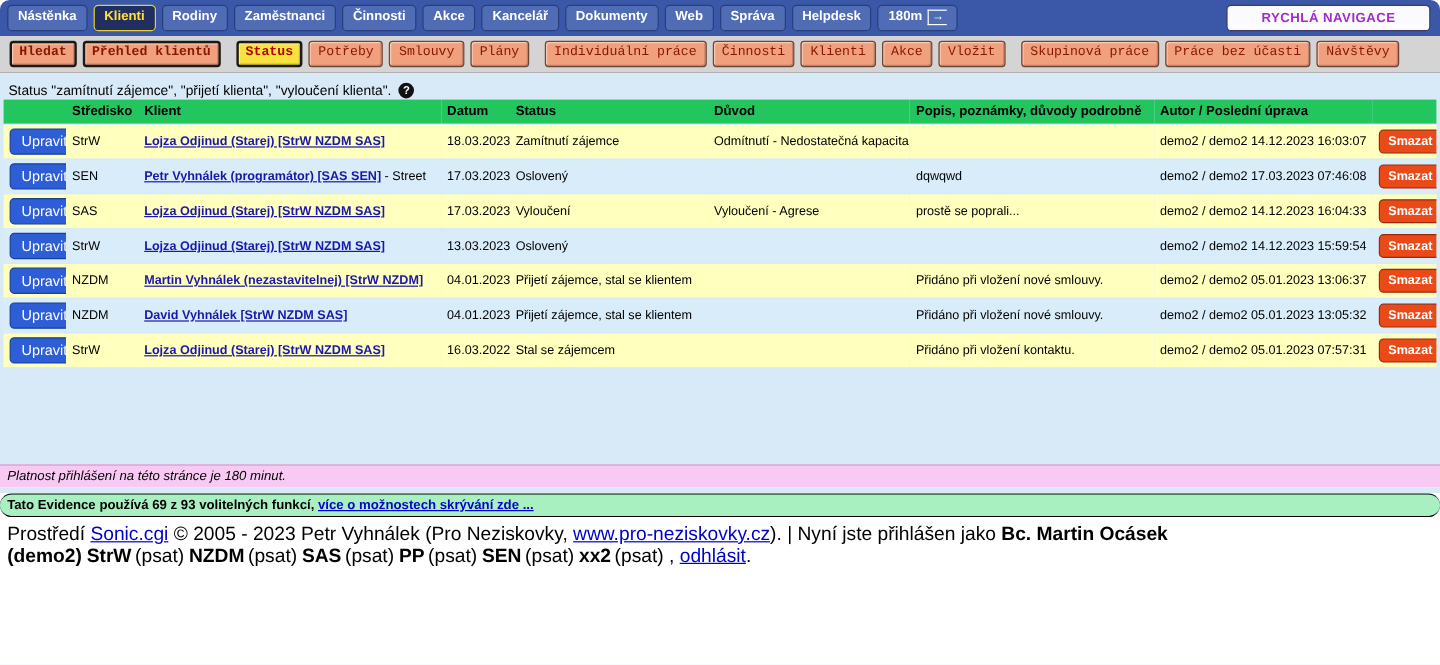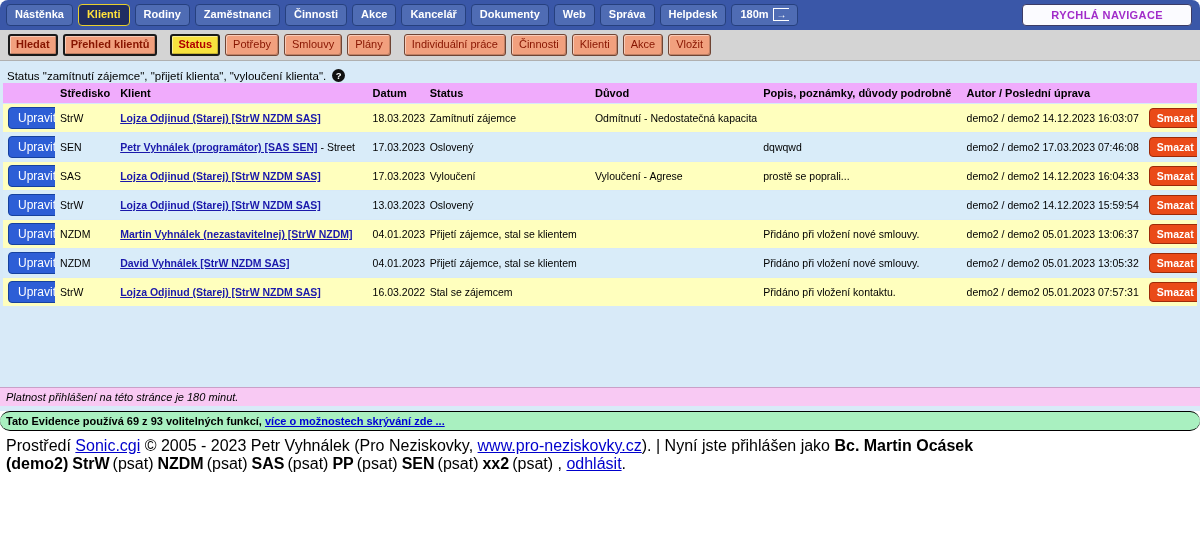--- a/index.html
+++ b/index.html
@@ -28,21 +28,21 @@
     font-size: 11px; font-weight: bold; letter-spacing: 0.4px; cursor: pointer;
     font-family: inherit;
   }
   
   .toolbar {
     background: #d4d4d4; display: flex; align-items: center; gap: 13px;
     padding: 5px 8px; height: 31px; border-bottom: 1px solid #b0b0b0;
   }
   .tb-group { display: flex; gap: 5px; }
   .tb-btn {
-    font-family: Liberation Sans, sans-serif; font-size: 11px; line-height: 1.2; padding: 3px 7px;
+    font-family: Liberation Mono, monospace; font-size: 11px; line-height: 1.2; padding: 3px 7px;
     border-radius: 3px; background: #f1a07e; color: #871500;
     border: 1px solid #6e4434; cursor: pointer; white-space: nowrap;
     box-shadow: inset 1px 1px 0 rgba(255,255,255,0.45), inset -1px -1px 0 rgba(0,0,0,0.2);
   }
   .tb-strong { border: 2px solid #1a1a1a; font-weight: bold; padding: 2px 6px; }
   .tb-active { background: #f8e23e; color: #b00000; border: 2px solid #1a1a1a; font-weight: bold; padding: 2px 6px; }
   .tb-white-strong { background: #fff; color: #000; border: 2px solid #1a1a1a; font-weight: bold; padding: 2px 6px; box-shadow: none; }
   .tb-white { background: #fff; color: #000; border: 1px solid #444; font-weight: bold; box-shadow: none; }
   
   .content { background: #d8eaf8; height: 326px; padding: 5px 3px 0 3px; }
@@ -53,21 +53,21 @@
     justify-content: center; cursor: pointer; flex: 0 0 auto;
   }
   .insert-btn {
     margin: 10px 0 8px 4px; background: #cdeffc; border: 1px solid #23477f;
     border-radius: 5px; padding: 4px 13px; font-size: 11.5px; font-family: inherit;
     color: #000; cursor: pointer;
   }
   
   .records { width: 100%; border-collapse: separate; border-spacing: 0 1px; table-layout: fixed; }
   .records th {
-    background: #f0abfc; font-size: 11px; font-weight: bold; text-align: left;
+    background: #22c55e; font-size: 11px; font-weight: bold; text-align: left;
     padding: 4px 5px; white-space: nowrap; overflow: hidden;
   }
   .records td {
     font-size: 10.5px; padding: 0 5px; height: 28px; vertical-align: middle;
     white-space: nowrap; overflow: hidden;
   }
   .row-yellow td { background: #ffffbe; }
   .row-blue td { background: #d9ecf9; }
   .edit-btn {
     background: #2d5ed6; color: #fff; border: 1px solid #16419e; border-radius: 4px;
@@ -124,20 +124,25 @@
     <button class="tb-btn">Potřeby</button>
     <button class="tb-btn">Smlouvy</button>
     <button class="tb-btn">Plány</button>
   </div>
   <div class="tb-group">
     <button class="tb-btn">Individuální práce</button>
     <button class="tb-btn">Činnosti</button>
     <button class="tb-btn">Klienti</button>
     <button class="tb-btn">Akce</button>
     <button class="tb-btn">Vložit</button>
+  </div>
+  <div class="tb-group">
+    <button class="tb-btn">Skupinová práce</button>
+    <button class="tb-btn">Práce bez účasti</button>
+    <button class="tb-btn">Návštěvy</button>
   </div>
 
 </div>
 
 <div class="content">
   <div class="status-line">
     <span>Status "zamítnutí zájemce", "přijetí klienta", "vyloučení klienta".</span>
     <span class="help-icon">?</span>
   </div>
 

